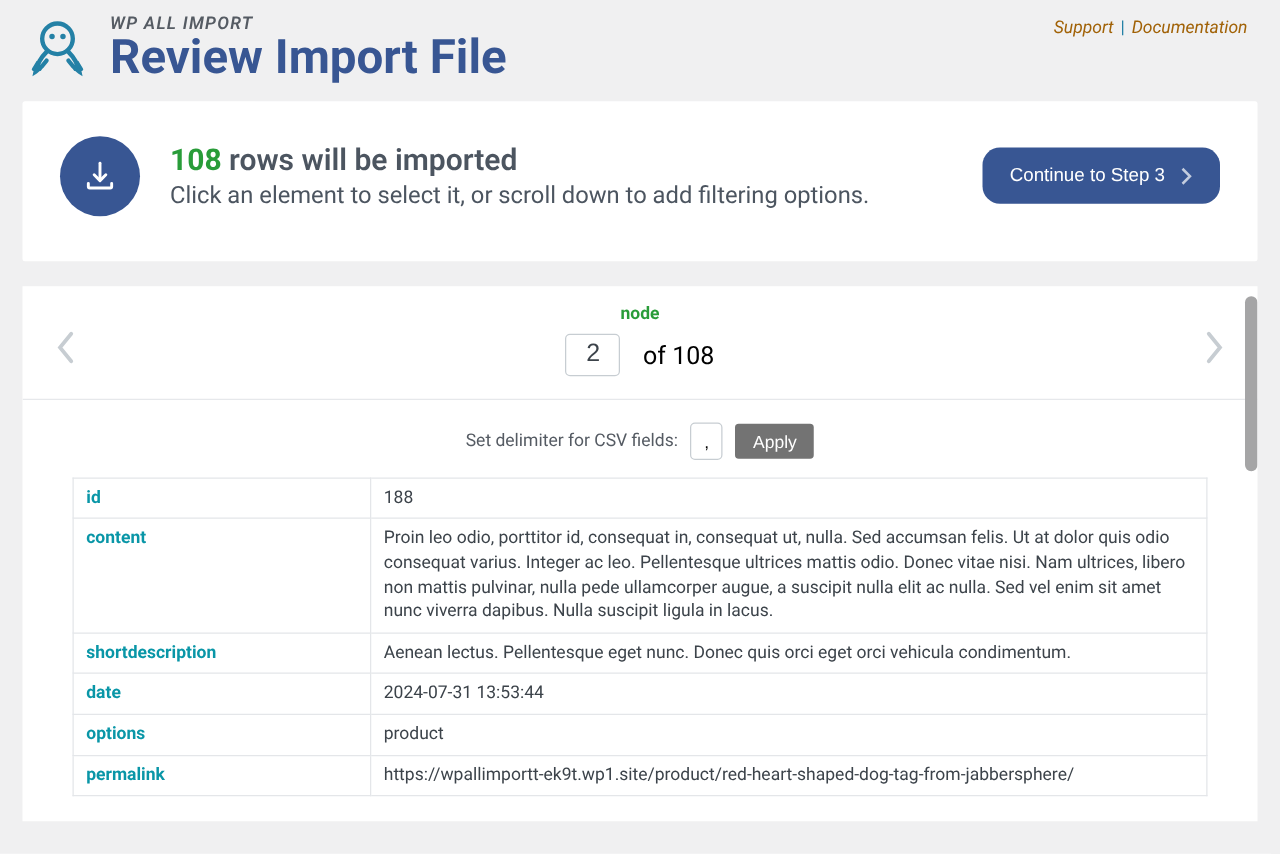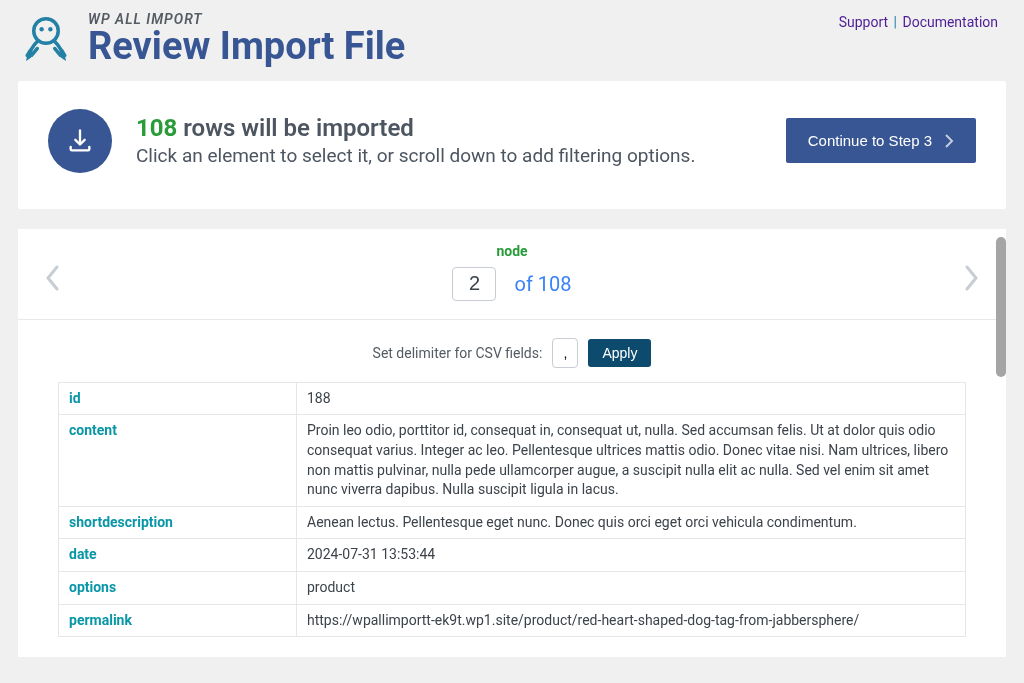--- a/index.html
+++ b/index.html
@@ -5,49 +5,49 @@
 * { box-sizing: border-box; margin: 0; padding: 0; }
 body { font-family: -apple-system, BlinkMacSystemFont, "Segoe UI", Roboto, "Helvetica Neue", Arial, sans-serif; background: #f0f0f1; color: #3c434a; width: 1024px; height: 683px; overflow: hidden; position: relative; }
 
 .header { display: flex; align-items: flex-start; justify-content: space-between; padding: 10px 26px 0 18px; }
 .header-left { display: flex; align-items: flex-start; gap: 14px; }
 .logo { width: 56px; height: 56px; flex-shrink: 0; }
 .header-titles { display: flex; flex-direction: column; }
 .brand { font-size: 14px; font-weight: 600; letter-spacing: 1px; color: #555b63; margin-top: 1px; font-style: italic; }
 .page-title { font-size: 38px; font-weight: 700; color: #385693; line-height: 1.05; }
 .header-right { font-size: 14px; margin-top: 4px; }
-.header-right a { color: #4c1d95; text-decoration: none; }
+.header-right a { color: #a16207; text-decoration: none; font-style: italic; }
 .header-right .sep { color: #2481a6; padding: 0 2px; }
 
 .summary-card { background: #fff; margin: 14px 18px 0; padding: 28px 30px 36px; display: flex; align-items: center; justify-content: space-between; border-radius: 2px; }
 .summary-left { display: flex; align-items: center; gap: 24px; }
 .circle-icon { width: 64px; height: 64px; border-radius: 50%; background: #385693; color: #fff; display: flex; align-items: center; justify-content: center; flex-shrink: 0; }
 .summary-text h2 { font-size: 24px; font-weight: 600; color: #4c5560; }
 .summary-text h2 .count { color: #299c39; font-weight: 700; }
 .summary-text p { font-size: 19px; color: #4c5560; margin-top: 2px; }
-.continue-btn { background: #385693; color: #fff; border: none; padding: 14px 22px; font-size: 15px; display: flex; align-items: center; gap: 12px; cursor: pointer; border-radius: 2px; }
+.continue-btn { background: #385693; color: #fff; border: none; padding: 14px 22px; font-size: 15px; display: flex; align-items: center; gap: 12px; cursor: pointer; border-radius: 14px; }
 .continue-btn .chev { opacity: 0.7; }
 
 .data-card { background: #fff; margin: 20px 18px 0; position: relative; height: 428px; overflow: hidden; }
 .scrollbar-fake { position: absolute; right: 0; top: 8px; width: 10px; height: 140px; background: #a5a5a6; border-radius: 5px; }
 
 .node-label { text-align: center; color: #299c39; font-weight: 700; font-size: 14px; padding-top: 14px; }
 
 .pager { display: flex; align-items: center; justify-content: center; gap: 18px; padding: 8px 0 18px; position: relative; }
 .pager-arrow { position: absolute; top: 4px; color: #c7cdd2; cursor: pointer; }
 .pager-arrow.left { left: 26px; }
 .pager-arrow.right { right: 26px; }
 .pager input { width: 44px; height: 34px; text-align: center; font-size: 20px; border: 1px solid #c7cdd2; border-radius: 4px; color: #3c434a; }
-.pager .of { font-size: 20px; color: #3b82f6; }
+.pager .of { font-size: 20px; color: #000000; }
 
 .divider { border: none; border-top: 1px solid #e6e8eb; margin: 0; }
 
 .delim-row { display: flex; align-items: center; justify-content: center; gap: 10px; padding: 18px 0 14px; font-size: 14px; color: #555b63; }
 .delim-row input { width: 26px; height: 30px; text-align: center; border: 1px solid #c7cdd2; border-radius: 4px; font-size: 14px; }
-.apply-btn { background: #0c4a6e; color: #fff; border: none; padding: 6px 14px; font-size: 14px; border-radius: 3px; cursor: pointer; }
+.apply-btn { background: #737373; color: #fff; border: none; padding: 6px 14px; font-size: 14px; border-radius: 3px; cursor: pointer; }
 
 .data-table { width: calc(100% - 80px); margin: 0 40px; border-collapse: collapse; font-size: 14px; }
 .data-table td { border: 1px solid #e4e6e9; padding: 6px 10px; vertical-align: top; line-height: 1.4; }
 .data-table td.key { color: #0996a7; font-weight: 700; width: 238px; }
 .data-table td.val { color: #3c434a; }
 </style>
 </head>
 <body>
 
 <div class="header">

